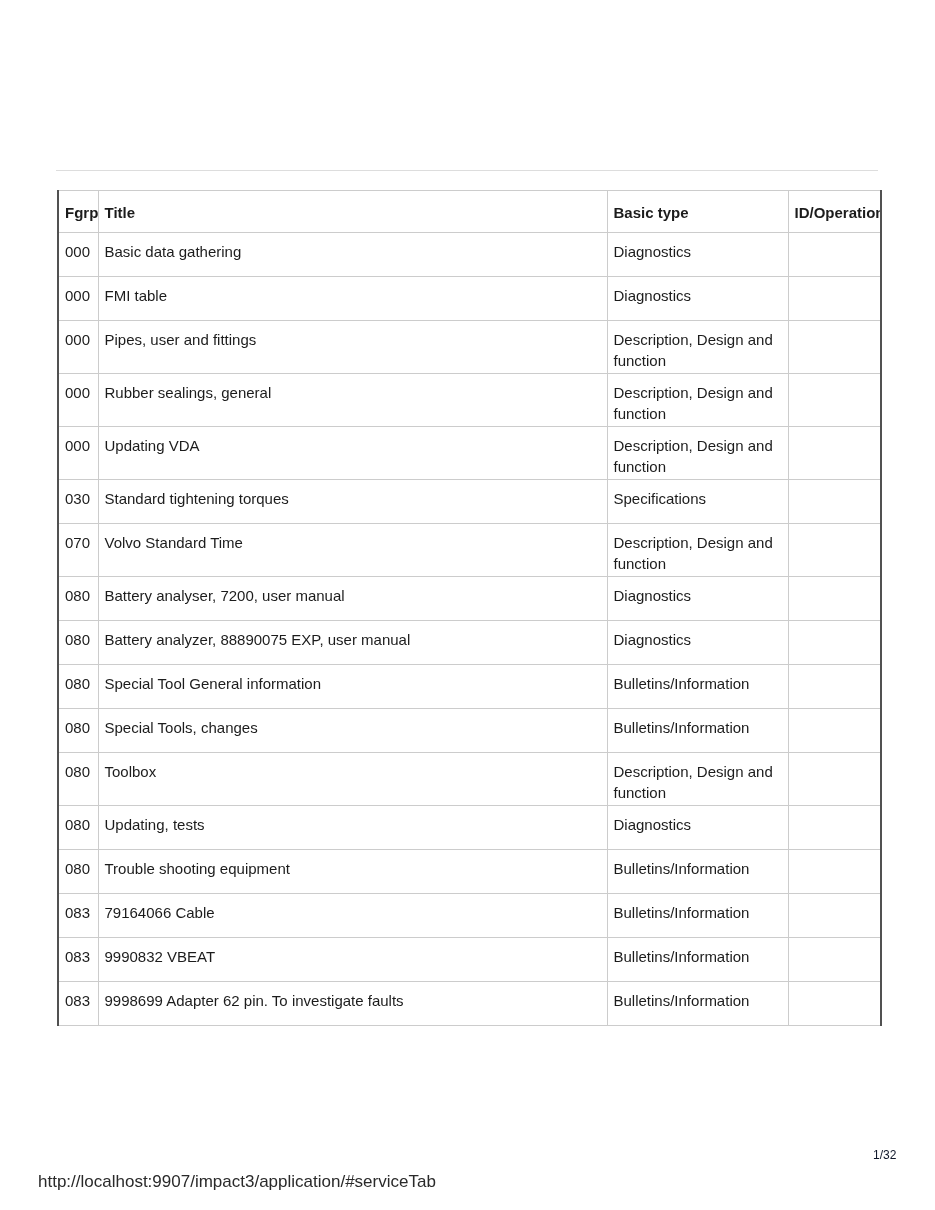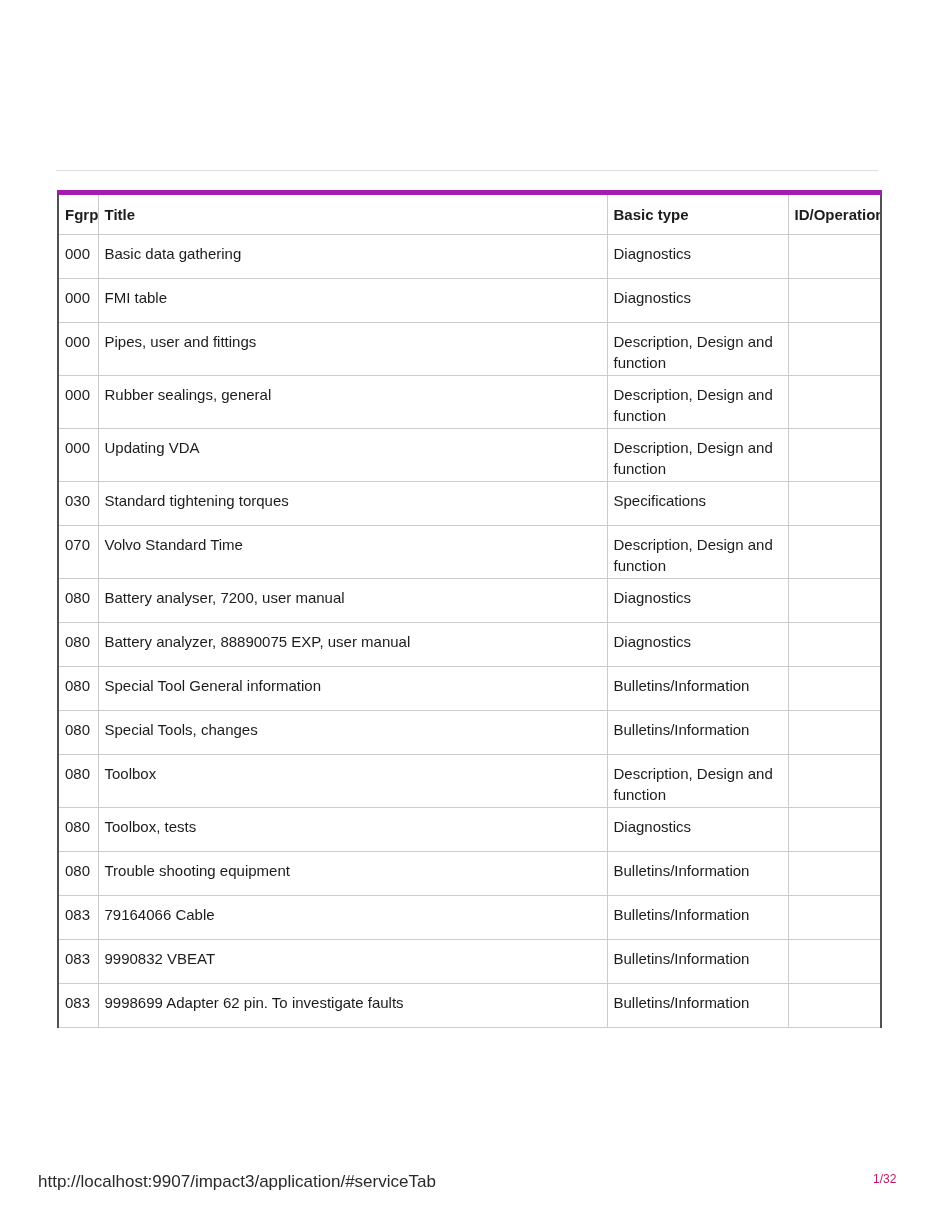--- a/index.html
+++ b/index.html
@@ -30,21 +30,21 @@
     width: 828px;
     height: 932px;
     overflow: hidden;
   }
   table.service-table {
     border-collapse: collapse;
     table-layout: fixed;
     width: 823px;
     font-size: 15px;
     line-height: 21px;
-    border-top: 5px solid #a21caf;
+    border-top: 1px solid #a21caf;
     border-left: 2px solid #515151;
     border-right: 2px solid #515151;
   }
   table.service-table th,
   table.service-table td {
     border: 1px solid #cccccc;
     box-sizing: border-box;
     overflow: hidden;
   }
   table.service-table th {
@@ -66,23 +66,23 @@
     position: absolute;
     left: 38px;
     top: 1172px;
     font-size: 17px;
     color: #2a2a2a;
     white-space: nowrap;
   }
   .footer-page {
     position: absolute;
     left: 873px;
-    top: 1172px;
+    top: 1148px;
     font-size: 12px;
-    color: #be185d;
+    color: #0f172a;
     white-space: nowrap;
   }
 </style>
 </head>
 <body>
 
 <div class="top-rule"></div>
 
 <div class="table-clip">
   <table class="service-table">
@@ -168,21 +168,21 @@
     <td class="col-idop"></td>
   </tr>
         <tr>
     <td class="col-fgrp">080</td>
     <td class="col-title">Toolbox</td>
     <td class="col-info">Description, Design and function</td>
     <td class="col-idop"></td>
   </tr>
         <tr>
     <td class="col-fgrp">080</td>
-    <td class="col-title">Toolbox, tests</td>
+    <td class="col-title">Updating, tests</td>
     <td class="col-info">Diagnostics</td>
     <td class="col-idop"></td>
   </tr>
         <tr>
     <td class="col-fgrp">080</td>
     <td class="col-title">Trouble shooting equipment</td>
     <td class="col-info">Bulletins/Information</td>
     <td class="col-idop"></td>
   </tr>
         <tr>

